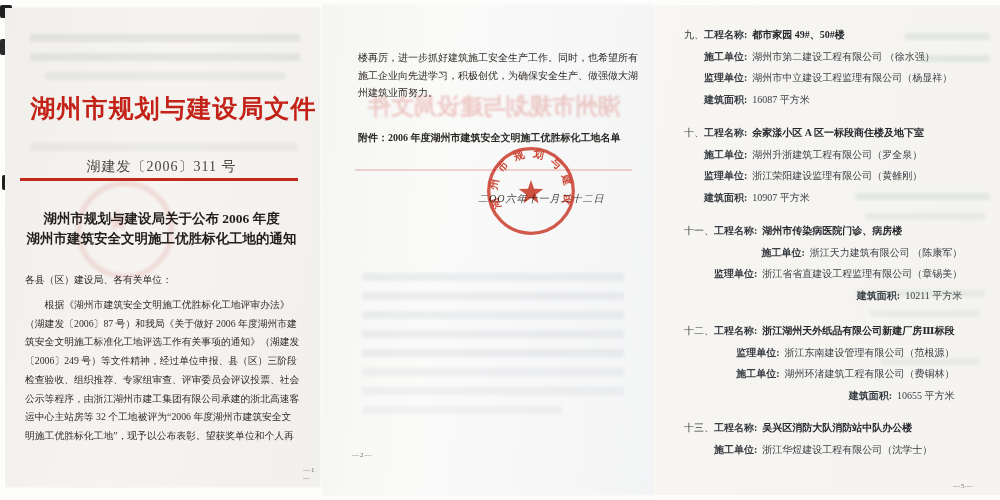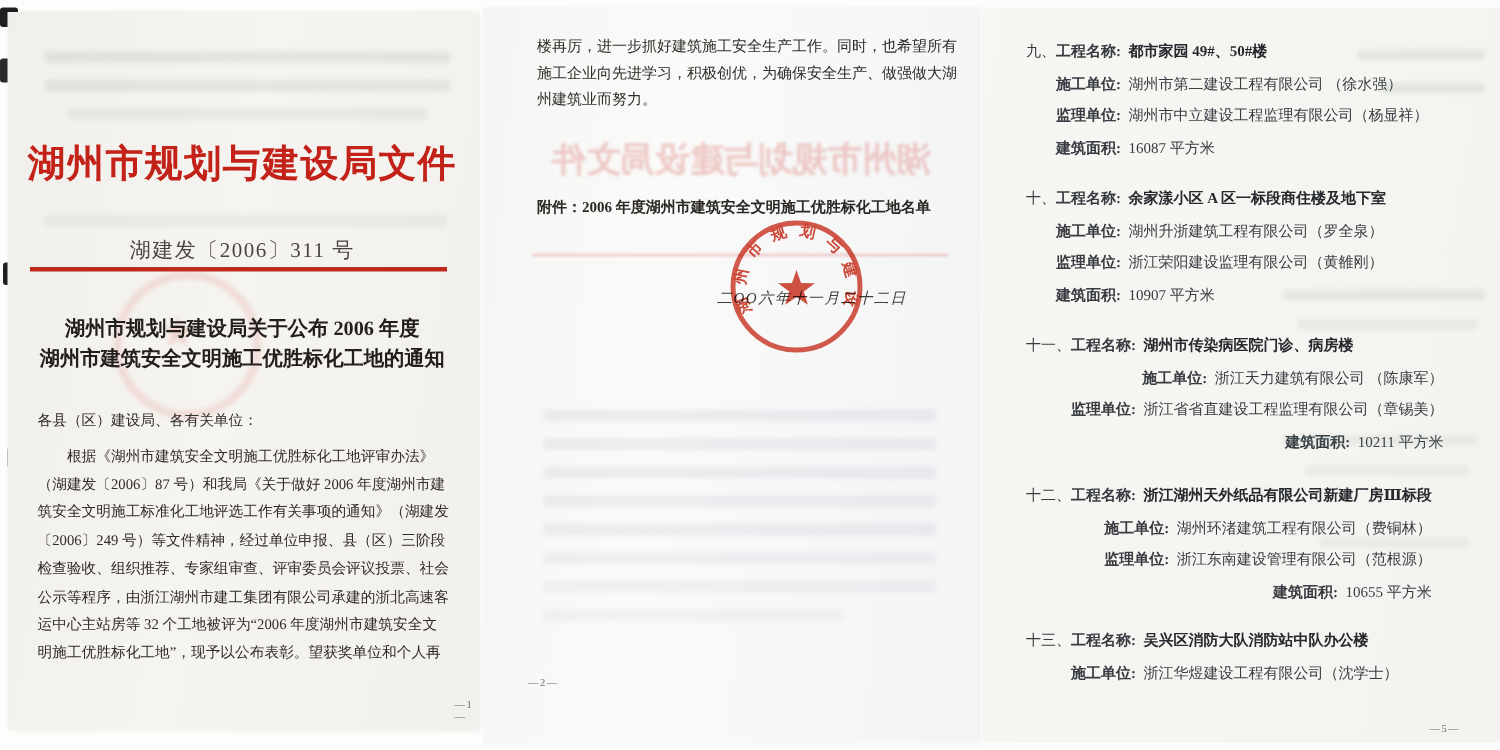--- a/index.html
+++ b/index.html
@@ -13,21 +13,21 @@
     background:linear-gradient(100deg,#f1efeb 0%,#f6f4f1 45%,#f2f0ed 100%);
     box-shadow:2px 0 3px rgba(0,0,0,0.07);}
   #page2{left:322px;top:5px;width:330px;height:490px;
     background:linear-gradient(95deg,#f5f5f4 0%,#fafaf9 35%,#f3f4f5 100%);
     box-shadow:2px 0 3px rgba(0,0,0,0.05);}
   #page3{left:655px;top:5px;width:345px;height:490px;
     background:linear-gradient(100deg,#f7f6f3 0%,#f4f3ef 100%);}
   .edge-mark{position:absolute;background:#1f1f1f;border-radius:2px;}
 
   
-  .p1-header{position:absolute;top:84px;left:0;width:100%;text-align:center;
+  .p1-header{position:absolute;top:84px;left:12px;width:100%;text-align:center;
     color:#c32218;font-weight:bold;font-size:25px;letter-spacing:1px;white-space:nowrap;}
   .p1-docnum{position:absolute;top:150px;left:0;width:100%;text-align:center;
     font-size:14px;color:#4a443e;letter-spacing:1px;}
   .p1-rule{position:absolute;top:170px;left:15px;width:278px;height:3px;background:#c02a1d;}
   .p1-title{position:absolute;left:0;width:100%;text-align:center;
     font-weight:bold;font-size:13.5px;color:#211e1b;white-space:nowrap;}
   .p1-title.t1{top:202px;}
   .p1-title.t2{top:222px;}
   .p1-salut{position:absolute;top:266px;left:20px;font-size:9.8px;color:#2f2b28;white-space:pre;}
   .p1-body{position:absolute;top:288px;left:20px;width:278px;font-size:9.8px;
@@ -42,21 +42,21 @@
   .bleed-pink-star{position:absolute;color:rgba(214,88,76,0.20);filter:blur(1.5px);font-size:30px;}
   .bleed-gray{position:absolute;background:rgba(120,132,155,0.10);filter:blur(1.6px);border-radius:2px;}
   .bleed-green{position:absolute;background:rgba(100,140,120,0.12);filter:blur(1.4px);border-radius:2px;}
   .mirror-title{position:absolute;top:86px;left:28px;width:288px;text-align:center;
     transform:scaleX(-1);color:rgba(206,62,50,0.26);font-weight:bold;font-size:23px;
     filter:blur(1.2px);white-space:nowrap;}
   .mirror-rule{position:absolute;top:164px;left:33px;width:277px;height:2px;
     background:rgba(210,70,60,0.22);filter:blur(0.7px);}
 
   
-  .p2-body{position:absolute;top:18px;left:36px;font-size:10px;color:#2f2b28;line-height:17.6px;}
+  .p2-body{position:absolute;top:44px;left:36px;font-size:10px;color:#2f2b28;line-height:17.6px;}
   .p2-body div{white-space:pre;}
   .p2-attach{position:absolute;top:126px;left:36px;font-size:10px;font-weight:600;
     color:#2b2825;white-space:pre;}
   .p2-date{position:absolute;top:187px;left:156px;font-size:10px;letter-spacing:1px;
     color:#413d39;white-space:pre;font-style:italic;}
   .seal{position:absolute;left:163px;top:140px;width:92px;height:92px;
     mix-blend-mode:multiply;opacity:0.92;}
 
   
   .item{position:absolute;left:29px;font-size:10px;color:#383c42;line-height:21.5px;white-space:nowrap;}
@@ -164,22 +164,22 @@
 
   <div class="item" style="top:215px;">
     <div><span>十一、</span><span class="lbl">工程名称:</span><span class="val name">湖州市传染病医院门诊、病房楼</span></div>
     <div class="sub3"><span class="lbl">施工单位:</span><span class="val">浙江天力建筑有限公司 （陈康军）</span></div>
     <div class="sub3"><span class="lbl">监理单位:</span><span class="val">浙江省省直建设工程监理有限公司（章锡美）</span></div>
     <div class="sub3"><span class="lbl">建筑面积:</span><span class="val">10211 平方米</span></div>
   </div>
 
   <div class="item" style="top:315px;">
     <div><span>十二、</span><span class="lbl">工程名称:</span><span class="val name">浙江湖州天外纸品有限公司新建厂房Ⅲ标段</span></div>
+    <div class="sub3"><span class="lbl">监理单位:</span><span class="val">浙江东南建设管理有限公司（范根源）</span></div>
     <div class="sub3"><span class="lbl">施工单位:</span><span class="val">湖州环渚建筑工程有限公司（费铜林）</span></div>
-    <div class="sub3"><span class="lbl">监理单位:</span><span class="val">浙江东南建设管理有限公司（范根源）</span></div>
     <div class="sub3"><span class="lbl">建筑面积:</span><span class="val">10655 平方米</span></div>
   </div>
 
   <div class="item" style="top:412px;">
     <div><span>十三、</span><span class="lbl">工程名称:</span><span class="val name">吴兴区消防大队消防站中队办公楼</span></div>
     <div class="sub3"><span class="lbl">施工单位:</span><span class="val">浙江华煜建设工程有限公司（沈学士）</span></div>
   </div>
 
   <div class="bleed-green" style="top:28px;left:250px;width:85px;height:7px;"></div>
   <div class="bleed-green" style="top:50px;left:265px;width:70px;height:7px;"></div>

